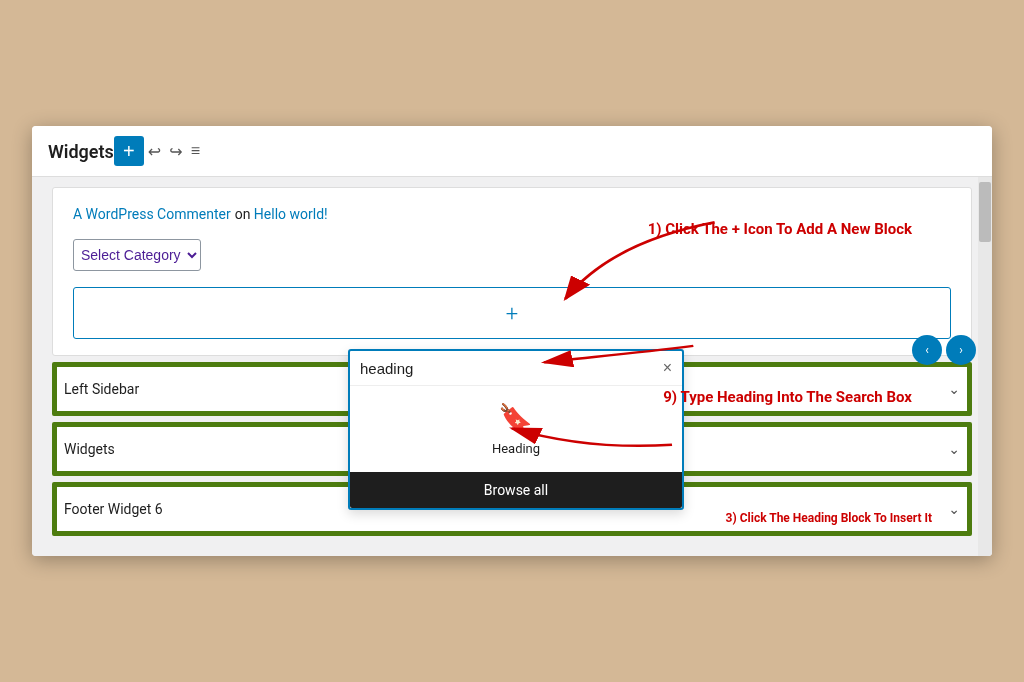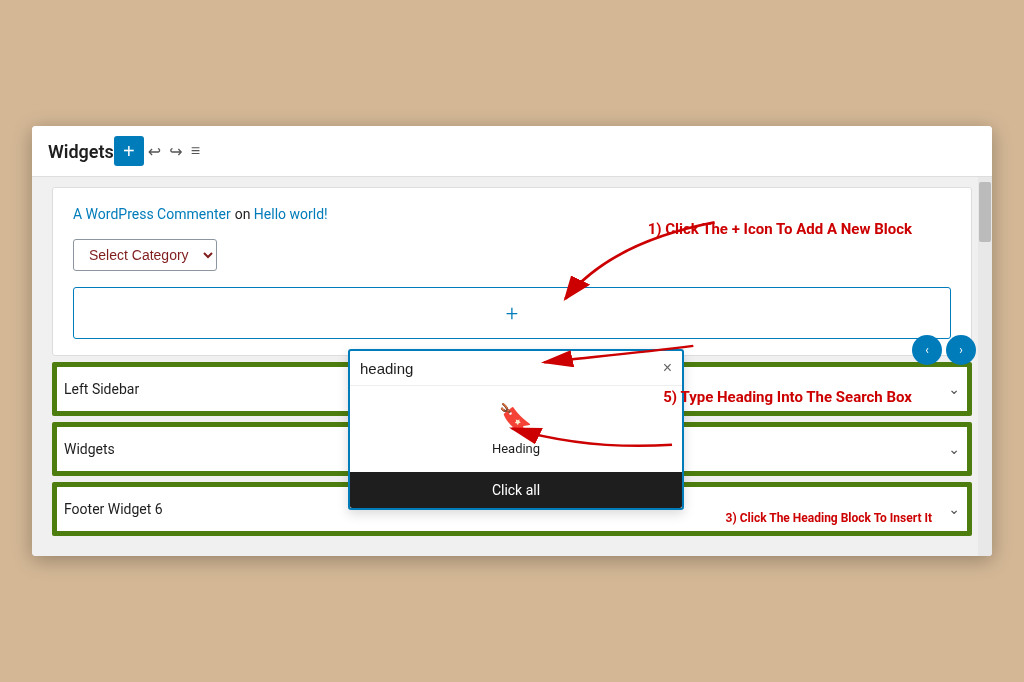--- a/index.html
+++ b/index.html
@@ -89,25 +89,25 @@
       font-size: 14px;
       color: #1e1e1e;
     }
     .select-category {
       margin-top: 16px;
       display: flex;
       align-items: center;
       gap: 6px;
     }
     .select-category select {
-      padding: 6px 11px;
+      padding: 6px 3px;
       border: 1px solid #8d96a0;
       border-radius: 3px;
       font-size: 14px;
-      color: #7f1d1d;
+      color: #4c1d95;
       background: #fff;
       cursor: pointer;
     }
     
     .block-adder {
       border: 1px solid #007cba;
       border-radius: 3px;
       height: 52px;
       display: flex;
       align-items: center;
@@ -330,41 +330,41 @@
 
     <div class="search-popup">
       <div class="search-popup-input-row">
         <input class="search-popup-input" type="text" value="heading" style="">
         <button class="search-popup-clear">×</button>
       </div>
       <div class="search-popup-result">
         <div class="block-icon">🔖</div>
         <div class="block-label">Heading</div>
       </div>
-      <div class="search-popup-footer">Click all</div>
+      <div class="search-popup-footer">Browse all</div>
     </div>
 
     <svg class="arrows-svg" viewBox="0 0 900 460" preserveAspectRatio="none">
 
       <defs>
         <marker id="arrowhead" markerWidth="10" markerHeight="7" refX="9" refY="3.5" orient="auto">
           <polygon points="0 0, 10 3.5, 0 7" fill="#cc0000"></polygon>
         </marker>
       </defs>
 
       <path d="M 640,55 C 580,70 530,100 500,148" stroke="#cc0000" stroke-width="3" fill="none" marker-end="url(#arrowhead)"></path>
 
       <path d="M 620,205 C 560,215 510,220 480,225" stroke="#cc0000" stroke-width="3" fill="none" marker-end="url(#arrowhead)"></path>
 
       <path d="M 600,325 C 540,330 490,320 450,305" stroke="#cc0000" stroke-width="3" fill="none" marker-end="url(#arrowhead)"></path>
     </svg>
 
     <div class="annotations">
       <div class="ann-text ann-text-1">1) Click The + Icon To Add A New Block</div>
-      <div class="ann-text ann-text-2">5) Type Heading Into The Search Box</div>
+      <div class="ann-text ann-text-2">9) Type Heading Into The Search Box</div>
       <div class="ann-text ann-text-3">3) Click The Heading Block To Insert It</div>
     </div>
 
     <div class="right-scrollbar">
       <div class="right-scrollbar-thumb"></div>
     </div>
 
   </div>
 </div>
 

